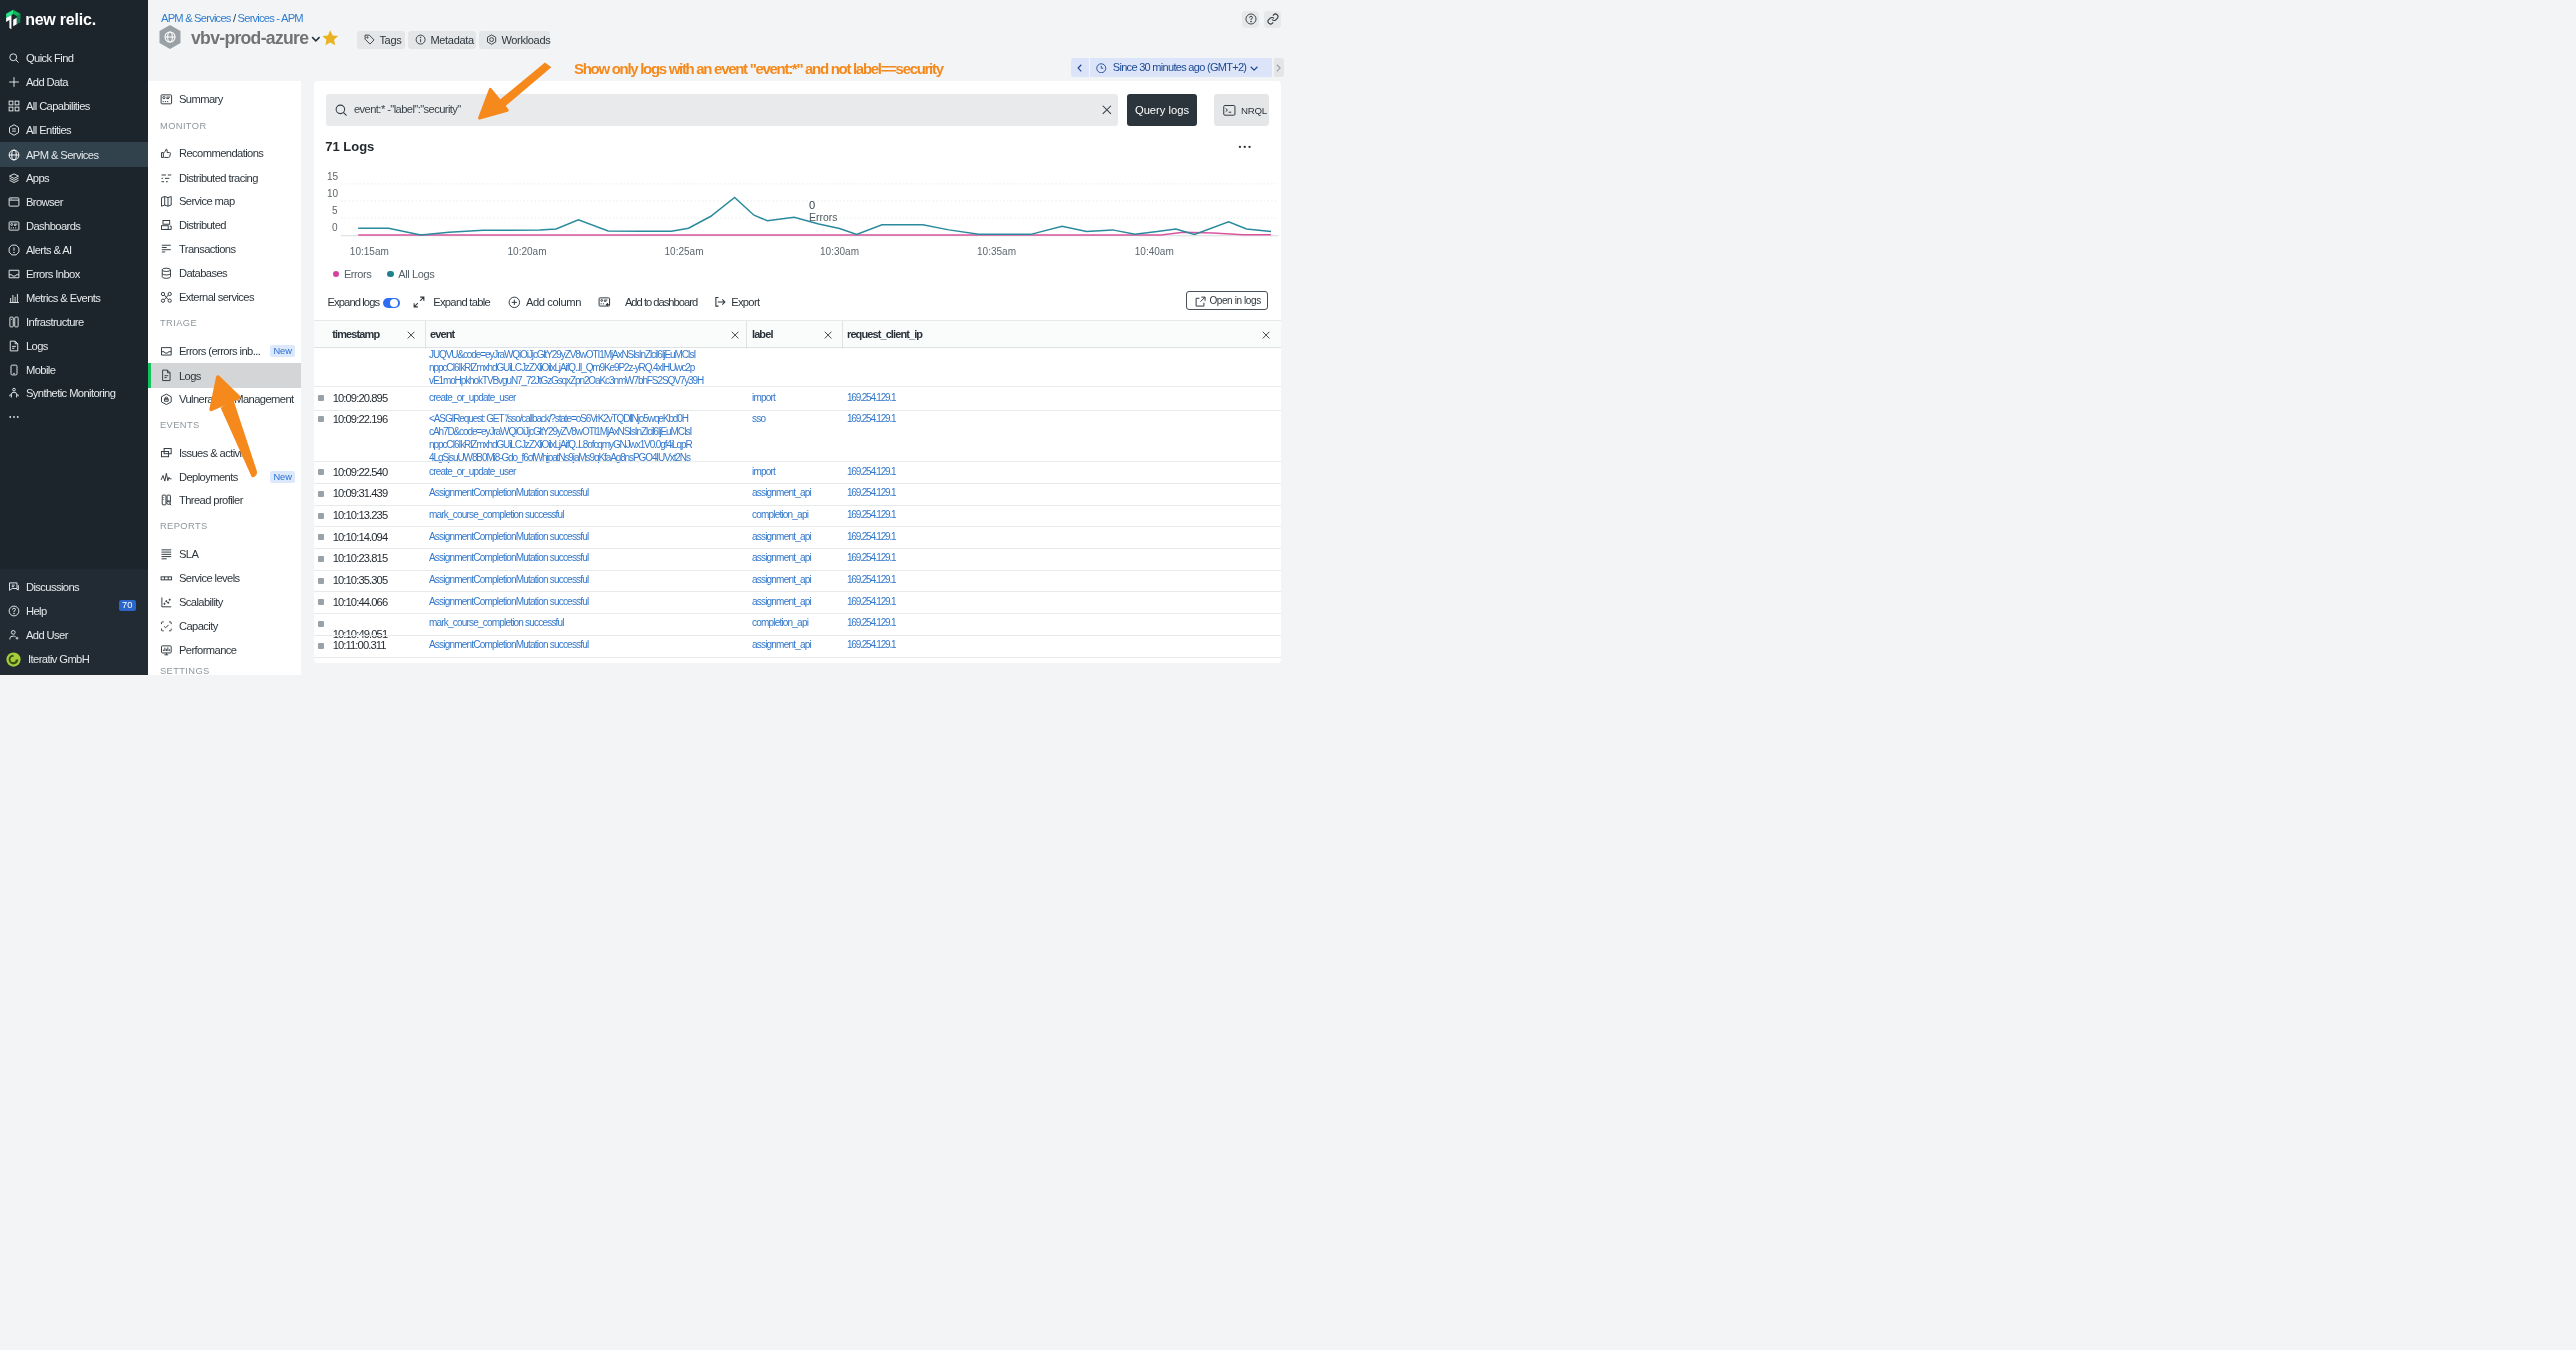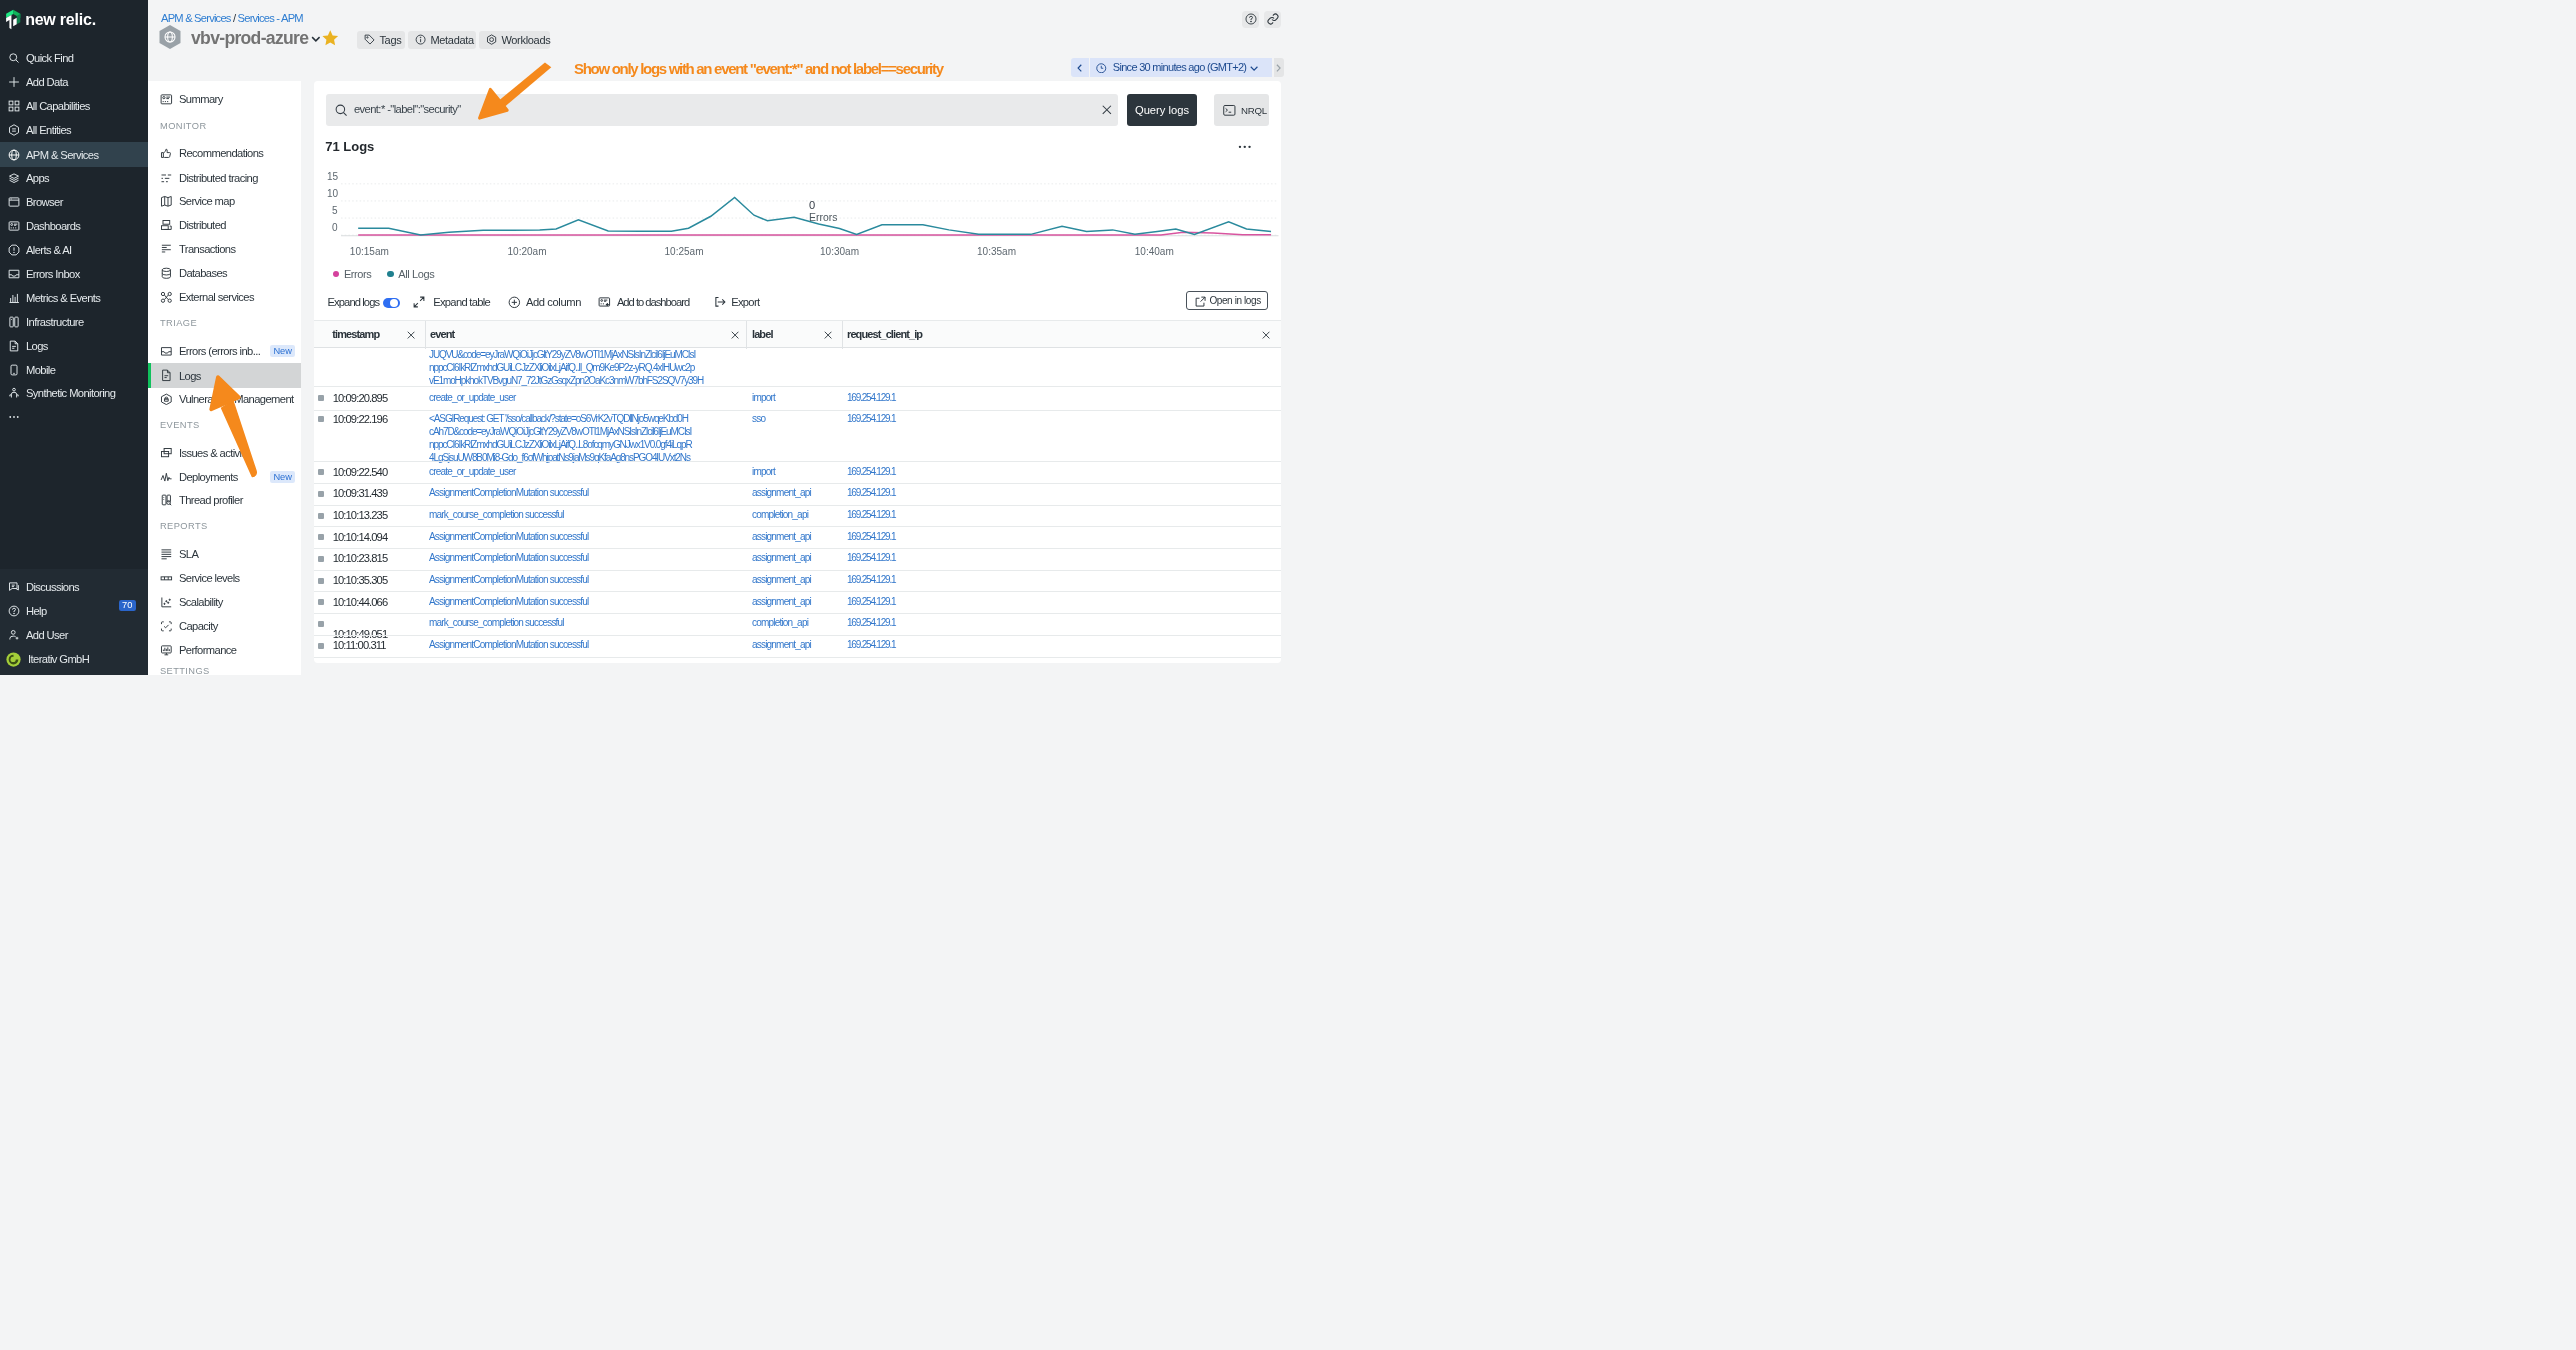--- a/index.html
+++ b/index.html
@@ -545,21 +545,21 @@
       </svg>
       <span style="letter-spacing:-0.4px">Add column</span>
     </div>
   <div class="tbi" style="left:284px">
       <svg width="12.7" height="12.7" viewBox="0 0 17 17" fill="none" stroke="#2c353c" stroke-width="1.3">
         <rect x="1.5" y="2.5" width="14" height="11" rx="1"></rect>
         <circle cx="5" cy="6" r="1.2"></circle>
         <path d="M8 5.5 H12.5 M8 7 H11 M3.5 10.5 H5 M6.5 10.5 H8"></path>
         <path d="M12.5 9.5 V13.5 M10.5 11.5 H14.5" stroke-width="1.5"></path>
       </svg>
-      <span style="letter-spacing:-1px;margin-left:1px">Add to dashboard</span>
+      <span style="letter-spacing:-1px;margin-left:9px">Add to dashboard</span>
     </div>
   <div class="tbi" style="left:400px">
       <svg width="12" height="12" viewBox="0 0 16 16" fill="none" stroke="#2c353c" stroke-width="1.4">
         <path d="M6 2 H2.5 V13.5 H6 M5 8 H14 M11 4.5 L14.5 8 L11 11.5"></path>
       </svg>
       <span style="letter-spacing:-0.7px">Export</span>
     </div>
   <div id="openlogs">
       <svg style="position:absolute;left:8.2px;top:3.7px" width="11.2" height="11.2" viewBox="0 0 15 15" fill="none" stroke="#2c353c" stroke-width="1.3">
         <path d="M6 3 H1.5 V13.5 H12 V9"></path>

